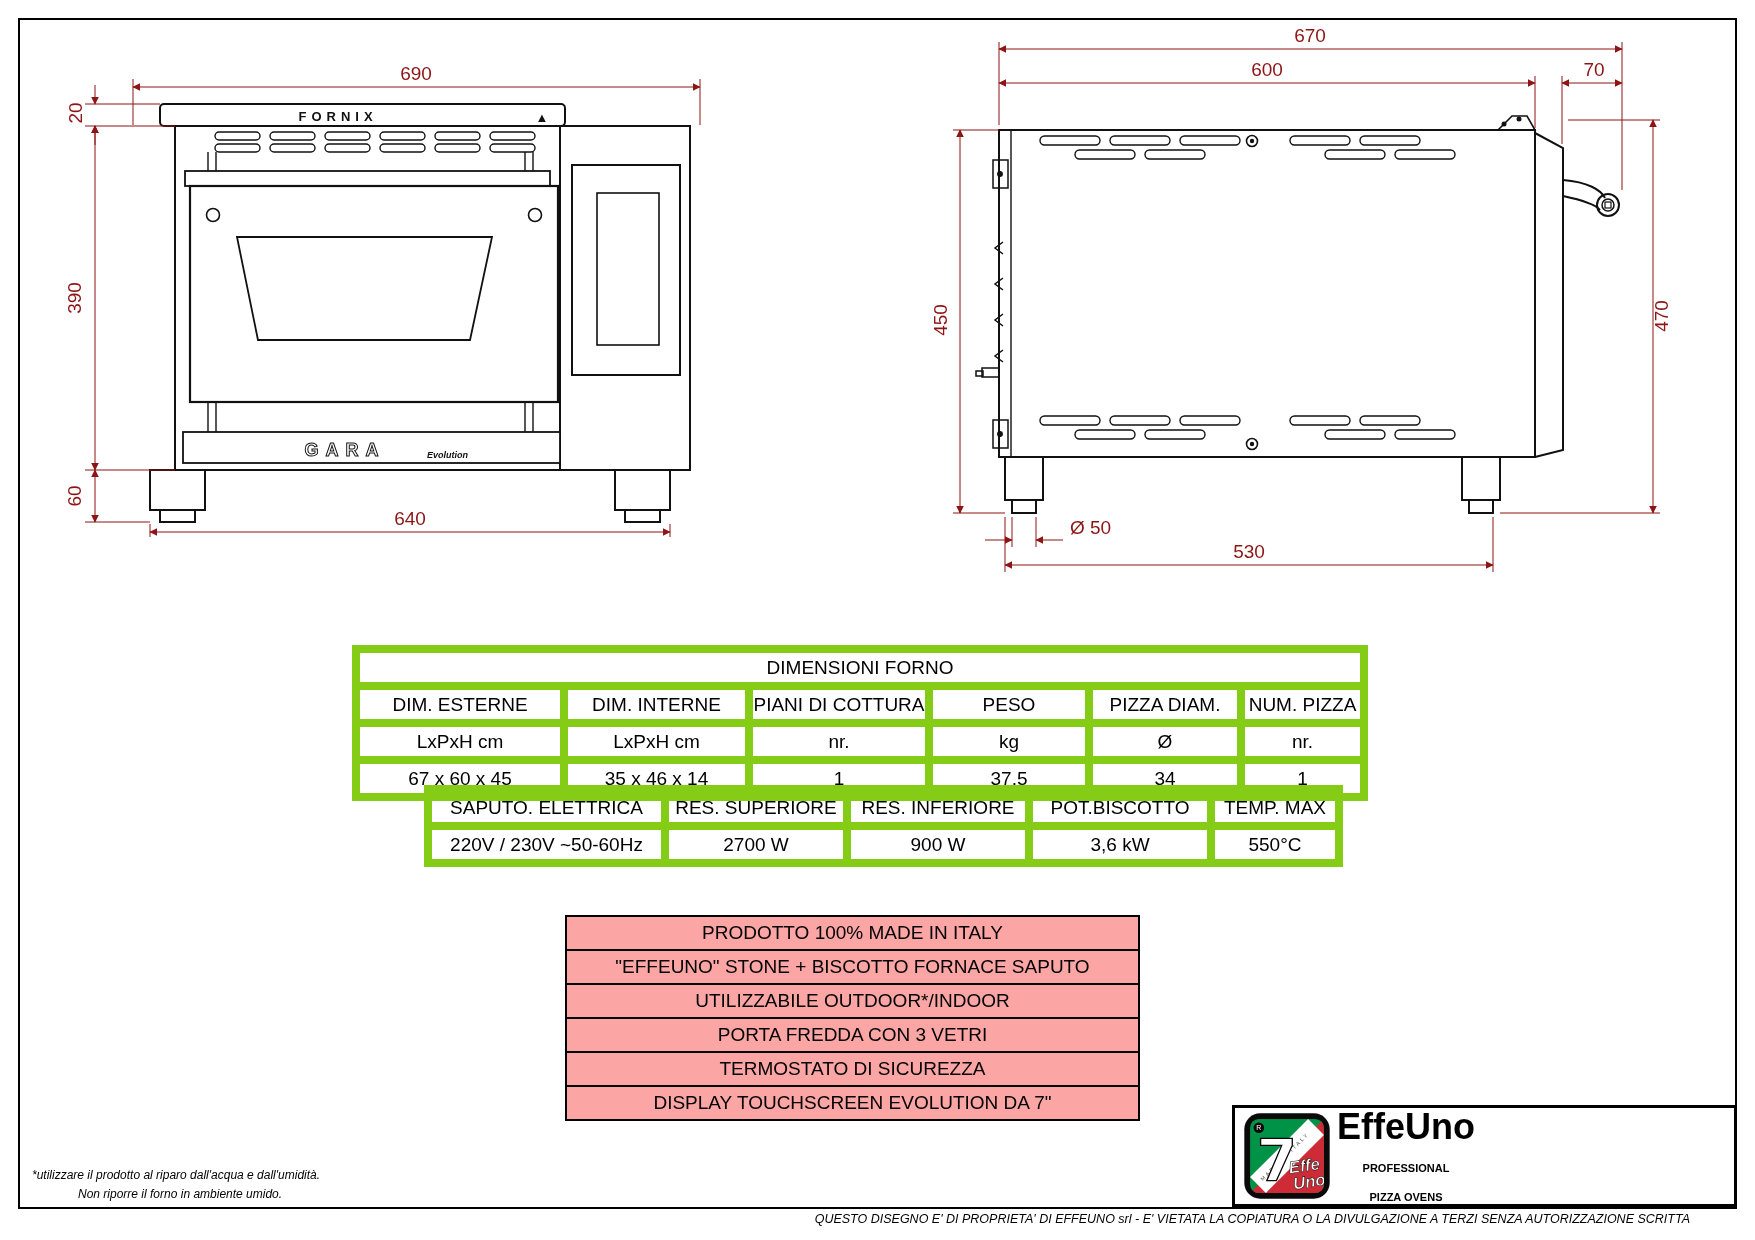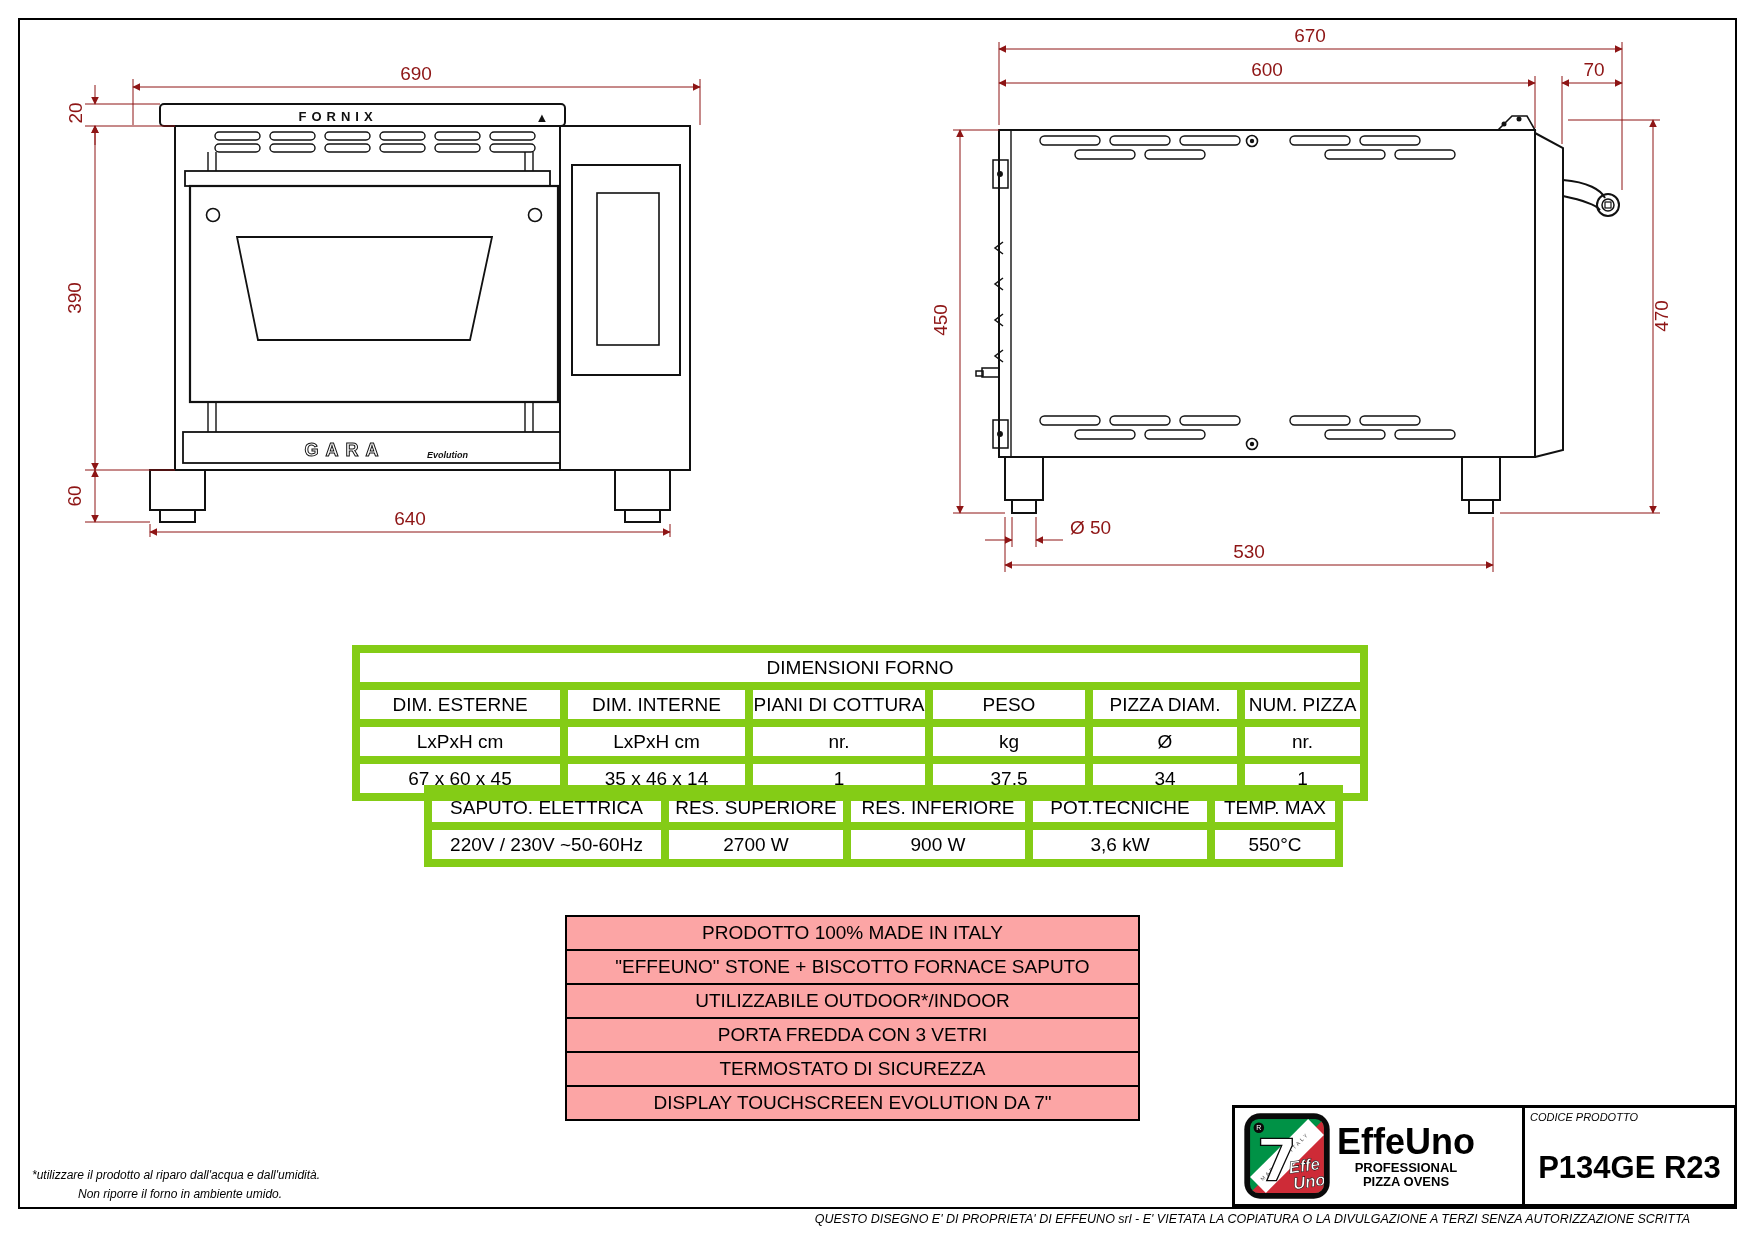--- a/index.html
+++ b/index.html
@@ -16,21 +16,21 @@
   .feat-row{box-sizing:border-box;height:36px;border:2px solid #000;margin-top:-2px;
             display:flex;align-items:center;justify-content:center;font-size:19px;background:#fca5a5;}
   .feat-row:first-child{margin-top:0;}
   
   .tblock{position:absolute;left:1232px;top:1105px;width:505px;height:102px;box-sizing:border-box;
           border:3px solid #000;display:flex;background:#fff;}
   .tblock-left{width:287px;display:flex;align-items:center;box-sizing:border-box;padding-left:8px;}
   .tblock-right{flex:1;border-left:3px solid #000;position:relative;box-sizing:border-box;}
   .brand-col{display:flex;flex-direction:column;align-items:center;margin-left:6px;line-height:1;}
   .brand-main{font-size:36px;font-weight:bold;letter-spacing:0;}
-  .brand-sub{font-size:13px;font-weight:bold;margin-top:1px;letter-spacing:0;}
+  .brand-sub{font-size:11px;font-weight:bold;margin-top:18px;letter-spacing:0;}
   .code-label{position:absolute;left:5px;top:3px;font-size:11px;font-style:italic;
               font-family:"Liberation Sans",sans-serif;}
   .code-value{position:absolute;left:0;right:0;top:42px;text-align:center;font-size:31px;font-weight:bold;}
   .footnote{position:absolute;left:32px;top:1166px;font-size:12px;font-style:italic;line-height:19px;}
   .footnote .l2{margin-left:46px;}
   .copyright{position:absolute;left:800px;top:1212px;width:890px;text-align:right;
              font-size:12.5px;font-style:italic;}
   text{font-family:"Liberation Sans",sans-serif;}
   .dimtx{font-size:19px;fill:#8e1515;}
 </style>
@@ -268,21 +268,21 @@
         <col style="width:182px">
         <col style="width:182px">
               <col style="width:182px">
         <col style="width:128px">
       </colgroup>
     <tbody>
     <tr>
       <td>SAPUTO. ELETTRICA</td>
       <td>RES. SUPERIORE</td>
       <td>RES. INFERIORE</td>
-      <td>POT.TECNICHE</td>
+      <td>POT.BISCOTTO</td>
       <td>TEMP. MAX</td>
     </tr>
     <tr>
       <td>220V / 230V ~50-60Hz</td>
       <td>2700 W</td>
       <td>900 W</td>
       <td>3,6 kW</td>
       <td>550°C</td>
     </tr>
   </tbody>
@@ -317,24 +317,20 @@
           <circle cx="18" cy="18" r="6" fill="#0a0a0a"></circle>
           <text x="18" y="20.8" font-size="8" fill="#fff" text-anchor="middle">R</text>
         </g>
       </svg>
       <div class="brand-col">
         <div class="brand-main">EffeUno</div>
         <div class="brand-sub">PROFESSIONAL</div>
         <div class="brand-sub">PIZZA OVENS</div>
       </div>
     </div>
-    <div class="tblock-right">
-      <div class="code-label">CODICE PRODOTTO</div>
-      <div class="code-value">P134GE R23</div>
-    </div>
   </div>
 
   <div class="footnote">
     <div>*utilizzare il prodotto al riparo dall'acqua e dall'umidità.</div>
     <div class="l2">Non riporre il forno in ambiente umido.</div>
   </div>
   <div class="copyright">QUESTO DISEGNO E' DI PROPRIETA' DI EFFEUNO srl - E' VIETATA LA COPIATURA O LA DIVULGAZIONE A TERZI SENZA AUTORIZZAZIONE SCRITTA</div>
 </div>
 
 </body></html>

